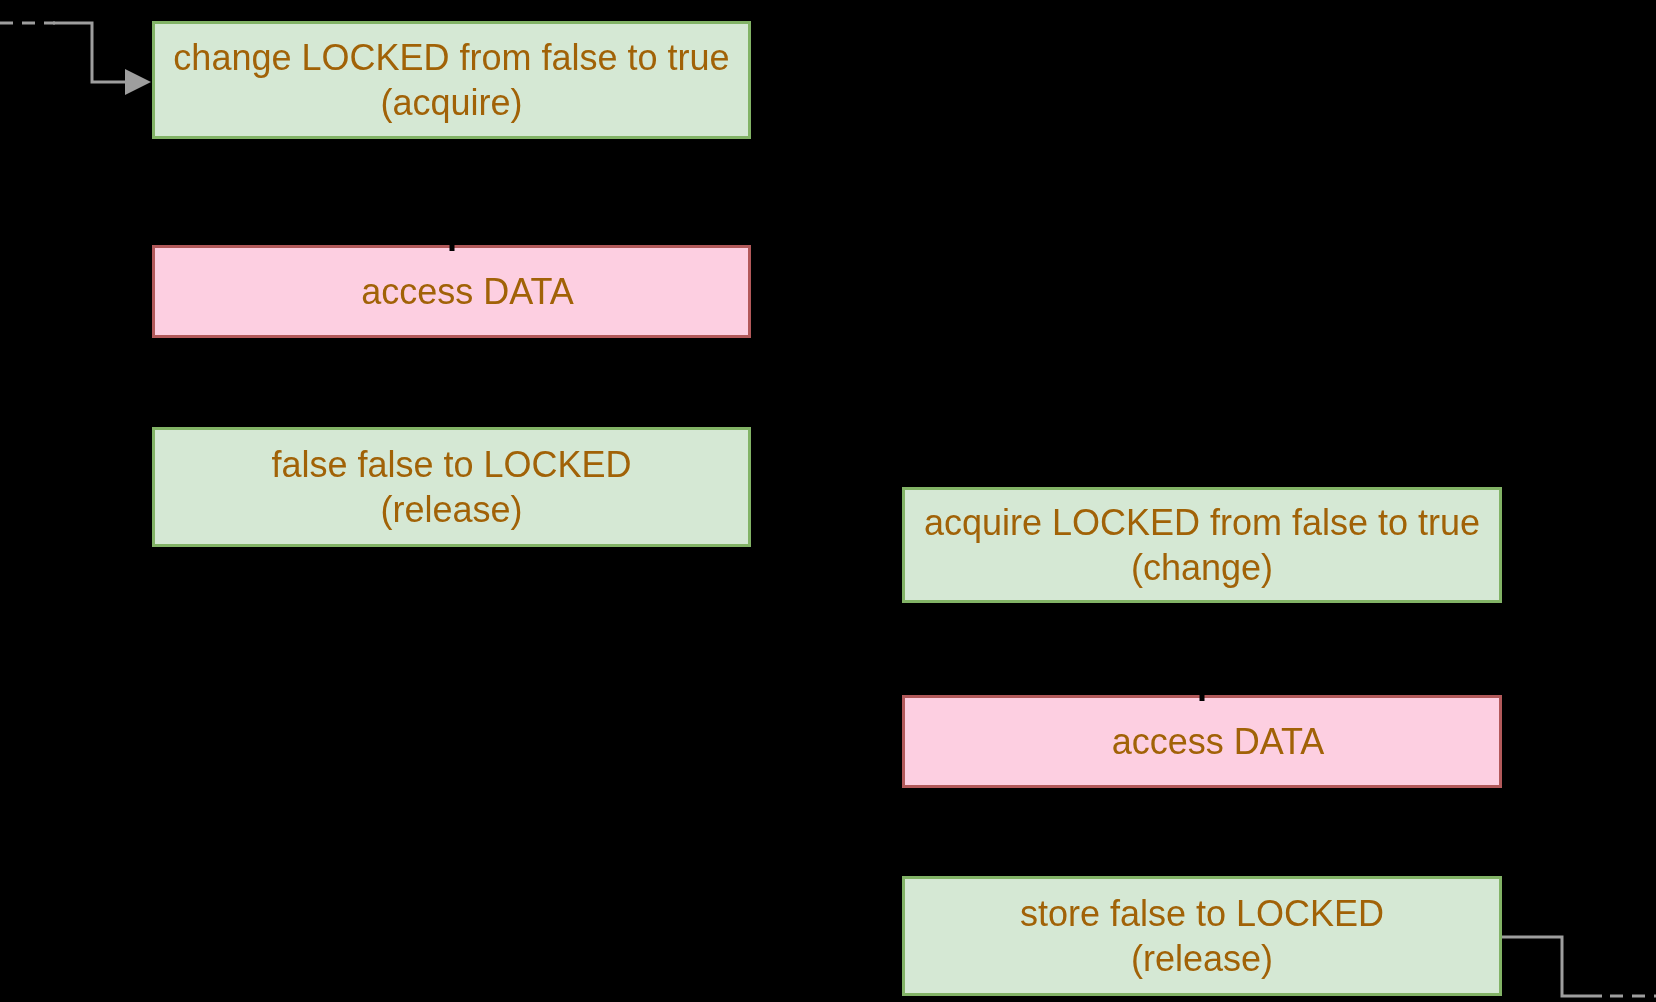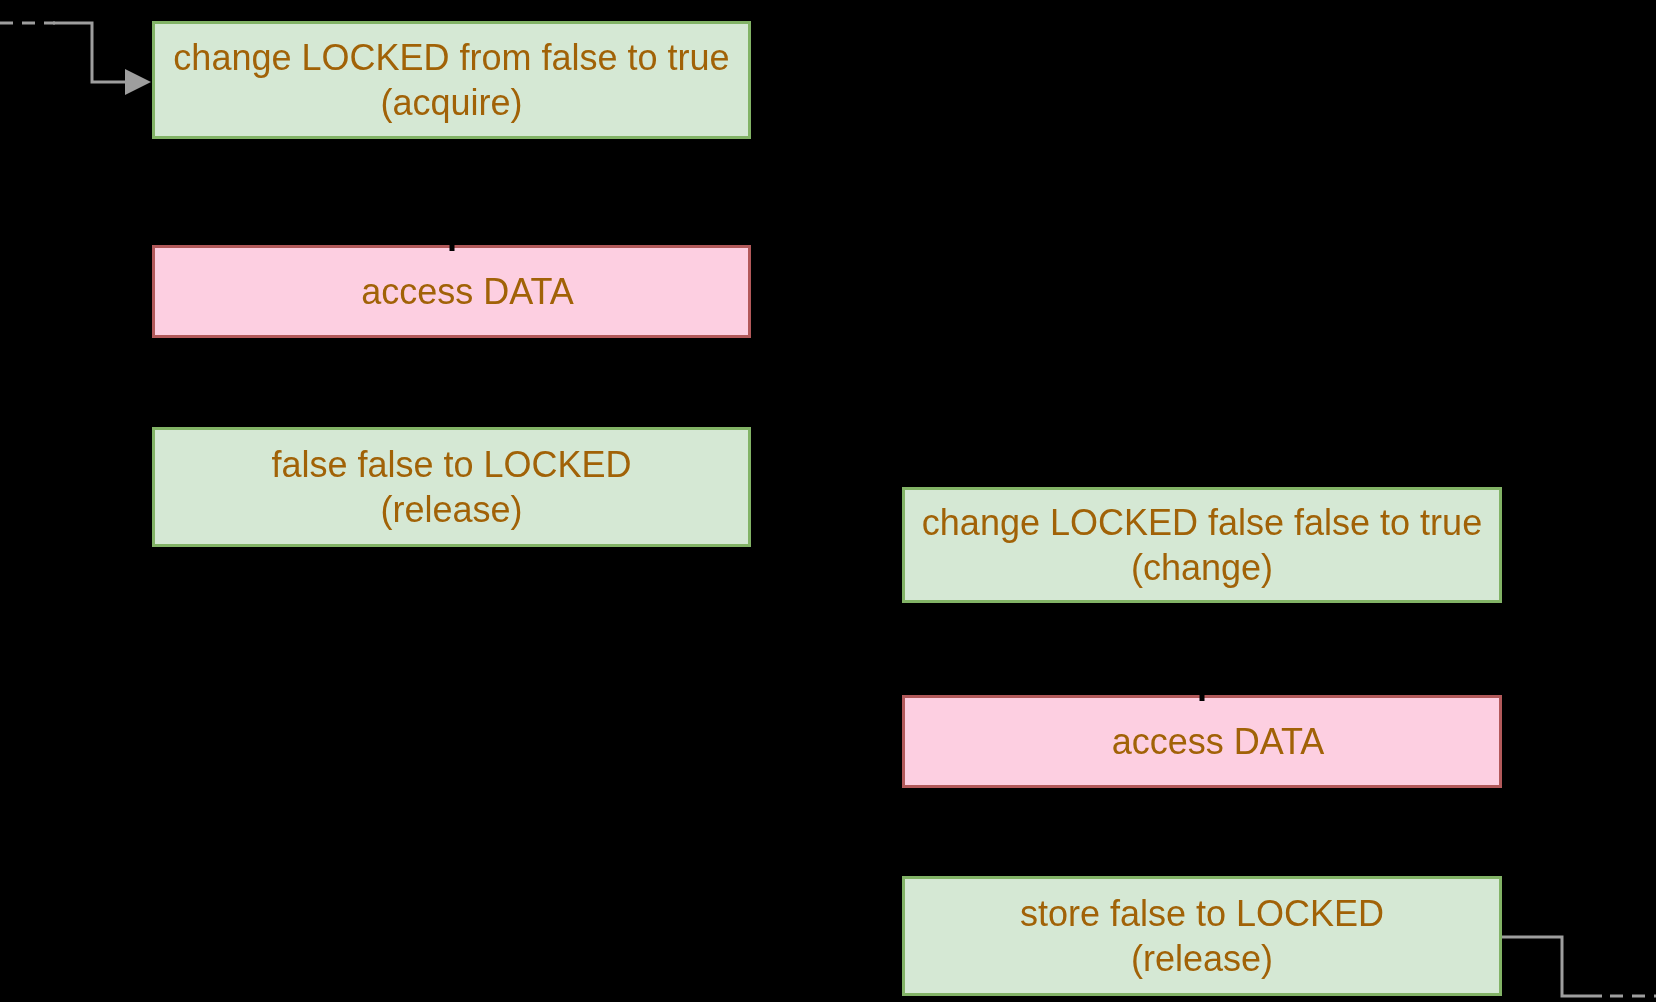--- a/index.html
+++ b/index.html
@@ -51,21 +51,21 @@
     </div>
   <div class="box pos-l2 pink">
       <div class="line"><span>access DATA</span></div>
       <div class="notch"></div>
     </div>
   <div class="box pos-l3 green">
       <div class="line"><span>false </span><span class="b">false</span><span> to LOCKED</span></div>
       <div class="line"><span class="b">(release)</span></div>
     </div>
   <div class="box pos-r1 green">
-      <div class="line"><span>change LOCKED false </span><span class="b">false</span><span> to true</span></div>
+      <div class="line"><span>acquire LOCKED from </span><span class="b">false</span><span> to true</span></div>
       <div class="line"><span>(</span><span class="b">change</span><span>)</span></div>
     </div>
   <div class="box pos-r2 pink">
       <div class="line"><span>access DATA</span></div>
       <div class="notch"></div>
     </div>
   <div class="box pos-r3 green">
       <div class="line"><span>store false to LOCKED</span></div>
       <div class="line"><span>(release)</span></div>
     </div>

